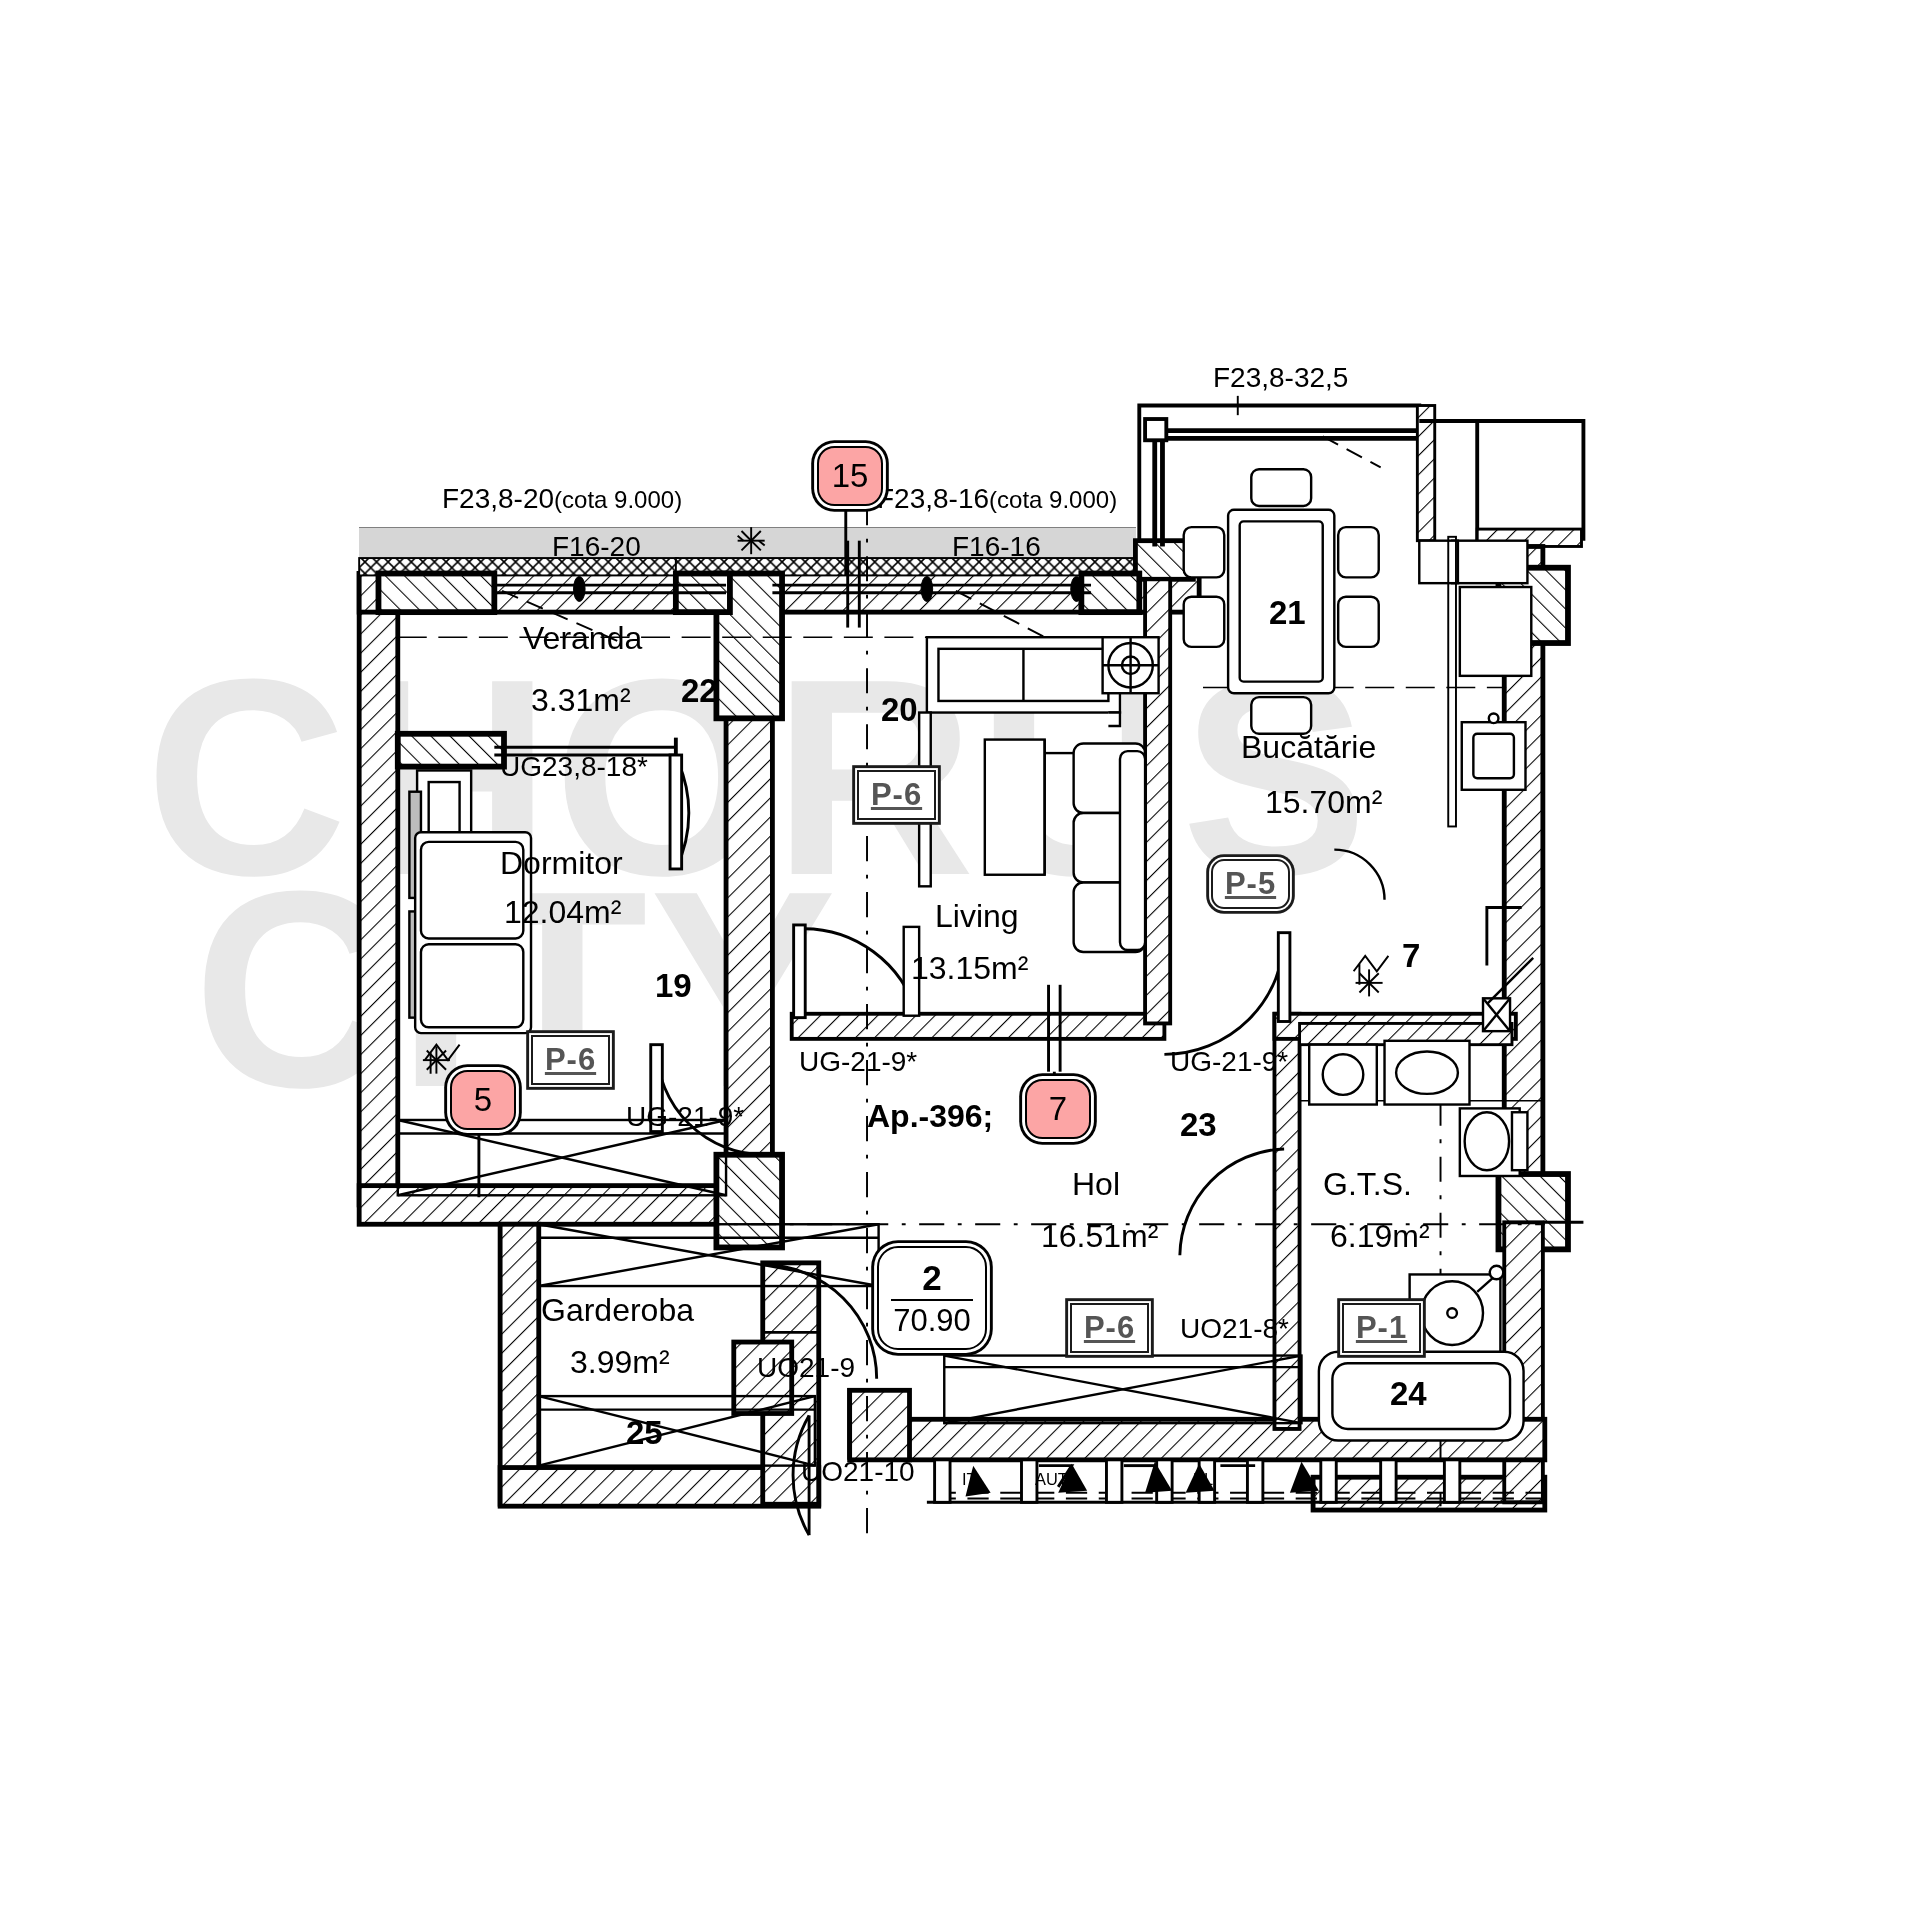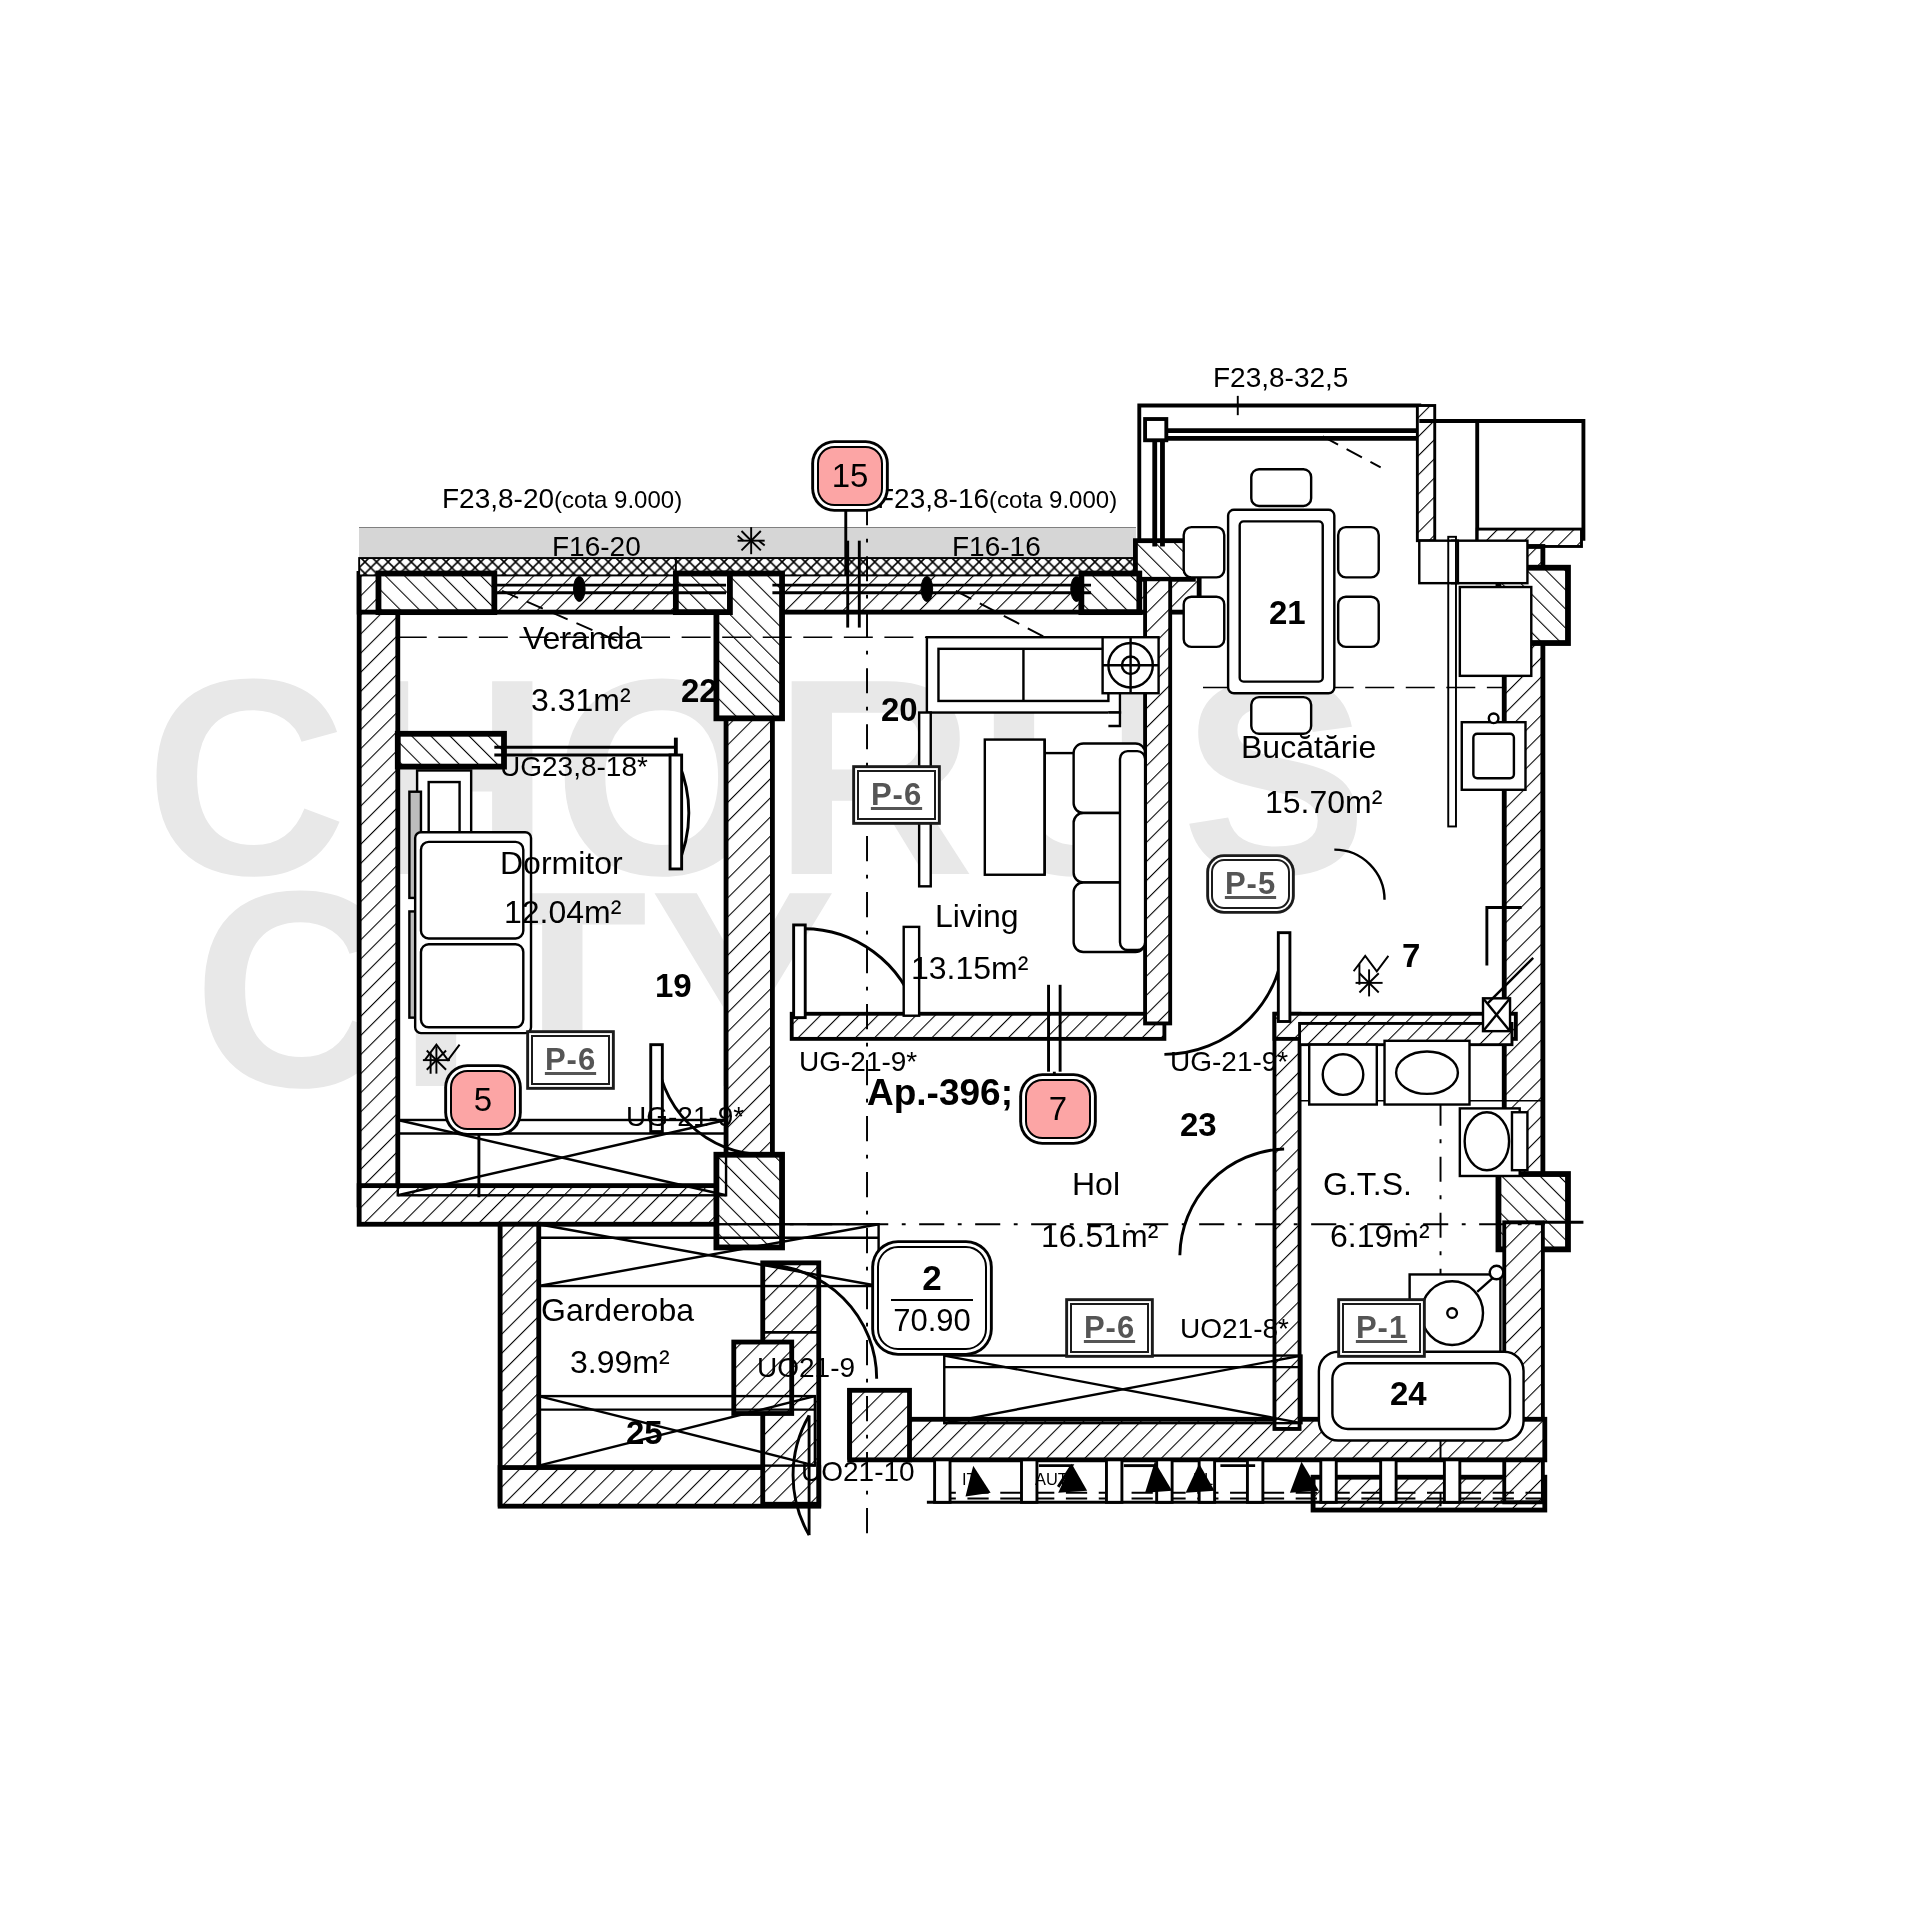--- a/index.html
+++ b/index.html
@@ -481,21 +481,21 @@
 
   <div class="lbl num-bold" style="left:681px;top:672px;">22</div>
   <div class="lbl num-bold" style="left:881px;top:691px;">20</div>
   <div class="lbl num-bold" style="left:655px;top:967px;">19</div>
   <div class="lbl num-bold" style="left:1269px;top:594px;">21</div>
   <div class="lbl num-bold" style="left:1180px;top:1106px;">23</div>
   <div class="lbl num-bold" style="left:1402px;top:937px;">7</div>
   <div class="lbl num-bold" style="left:1390px;top:1375px;">24</div>
   <div class="lbl num-bold" style="left:626px;top:1414px;">25</div>
 
-  <div class="lbl bold" style="left:867px;top:1072px;font-size:37px;">Ap.-396;</div>
+  <div class="lbl bold" style="left:867px;top:1098px;font-size:32px;">Ap.-396;</div>
 
   <div class="ptag" style="left:857px;top:770px;width:75px;height:46px;">P-6</div>
   <div class="ptag" style="left:531px;top:1035px;width:75px;height:46px;">P-6</div>
   <div class="ptag" style="left:1211px;top:859px;width:75px;height:46px;border-radius:13px;">P-5</div>
   <div class="ptag" style="left:1070px;top:1303px;width:75px;height:46px;">P-6</div>
   <div class="ptag" style="left:1342px;top:1303px;width:75px;height:46px;">P-1</div>
 
   <div class="bub" style="left:817px;top:446px;width:62px;height:56px;">15</div>
   <div class="bub" style="left:450px;top:1070px;width:62px;height:56px;">5</div>
   <div class="bub" style="left:1025px;top:1079px;width:62px;height:56px;">7</div>

